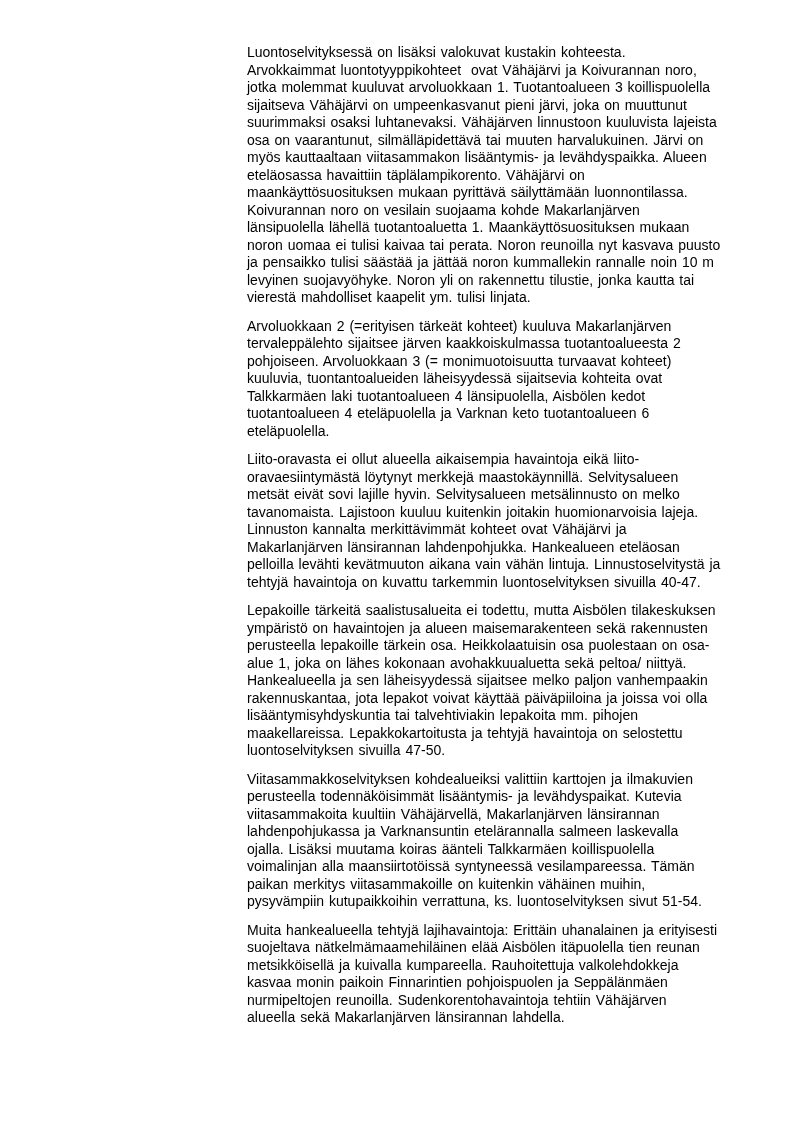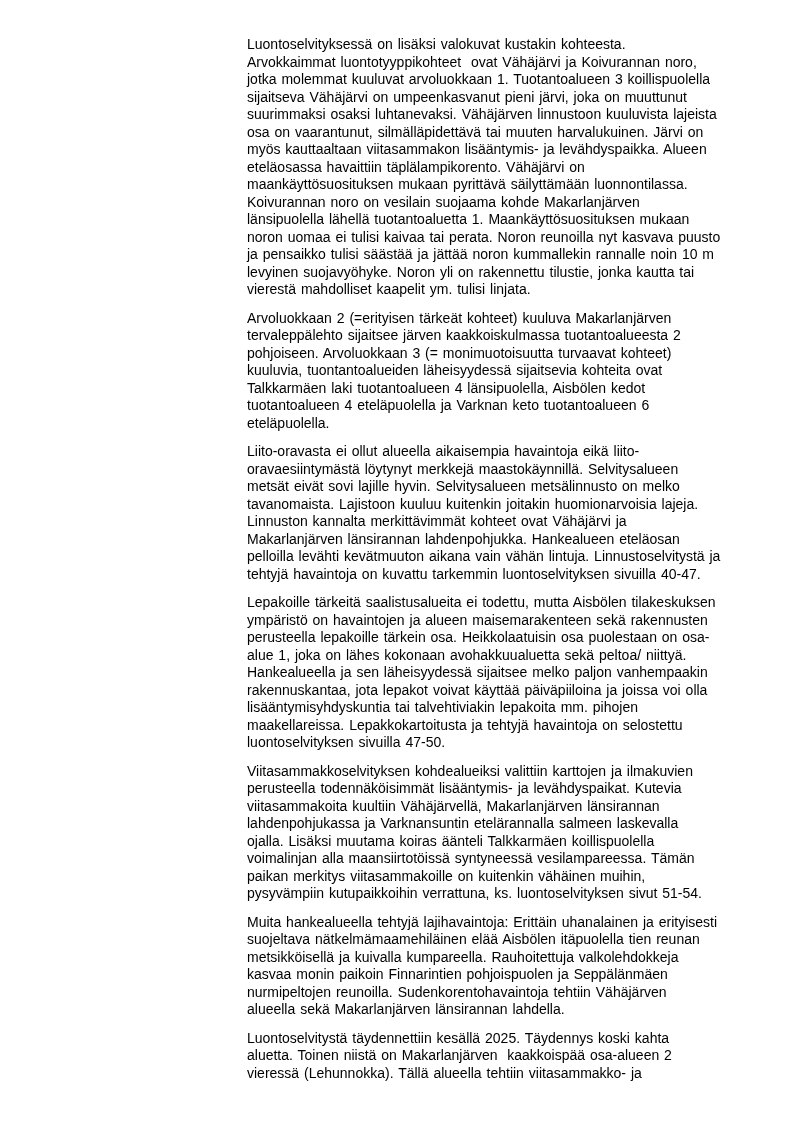--- a/index.html
+++ b/index.html
@@ -16,21 +16,21 @@
     font-family: "Liberation Sans", "DejaVu Sans", sans-serif;
     color: #000000;
   }
   .text-block {
     position: absolute;
     left: 247px;
     top: 36px;
     width: 512px;
   }
   .para {
-    margin: 0 0 11px 0;
+    margin: 8px 0 11px 0;
     font-size: 14px;
     line-height: 17.5px;
     white-space: pre;
     word-spacing: 1px;
     letter-spacing: 0;
     color: #000000;
   }
 </style>
 </head>
 <body>
@@ -83,17 +83,14 @@
 ojalla. Lisäksi muutama koiras äänteli Talkkarmäen koillispuolella
 voimalinjan alla maansiirtotöissä syntyneessä vesilampareessa. Tämän
 paikan merkitys viitasammakoille on kuitenkin vähäinen muihin,
 pysyvämpiin kutupaikkoihin verrattuna, ks. luontoselvityksen sivut 51-54.</p>
     <p class="para">Muita hankealueella tehtyjä lajihavaintoja: Erittäin uhanalainen ja erityisesti
 suojeltava nätkelmämaamehiläinen elää Aisbölen itäpuolella tien reunan
 metsikköisellä ja kuivalla kumpareella. Rauhoitettuja valkolehdokkeja
 kasvaa monin paikoin Finnarintien pohjoispuolen ja Seppälänmäen
 nurmipeltojen reunoilla. Sudenkorentohavaintoja tehtiin Vähäjärven
 alueella sekä Makarlanjärven länsirannan lahdella.</p>
-    <p class="para">Luontoselvitystä täydennettiin kesällä 2025. Täydennys koski kahta
-aluetta. Toinen niistä on Makarlanjärven  kaakkoispää osa-alueen 2
-vieressä (Lehunnokka). Tällä alueella tehtiin viitasammakko- ja</p>
   </div>
 </div>
 
 </body></html>

